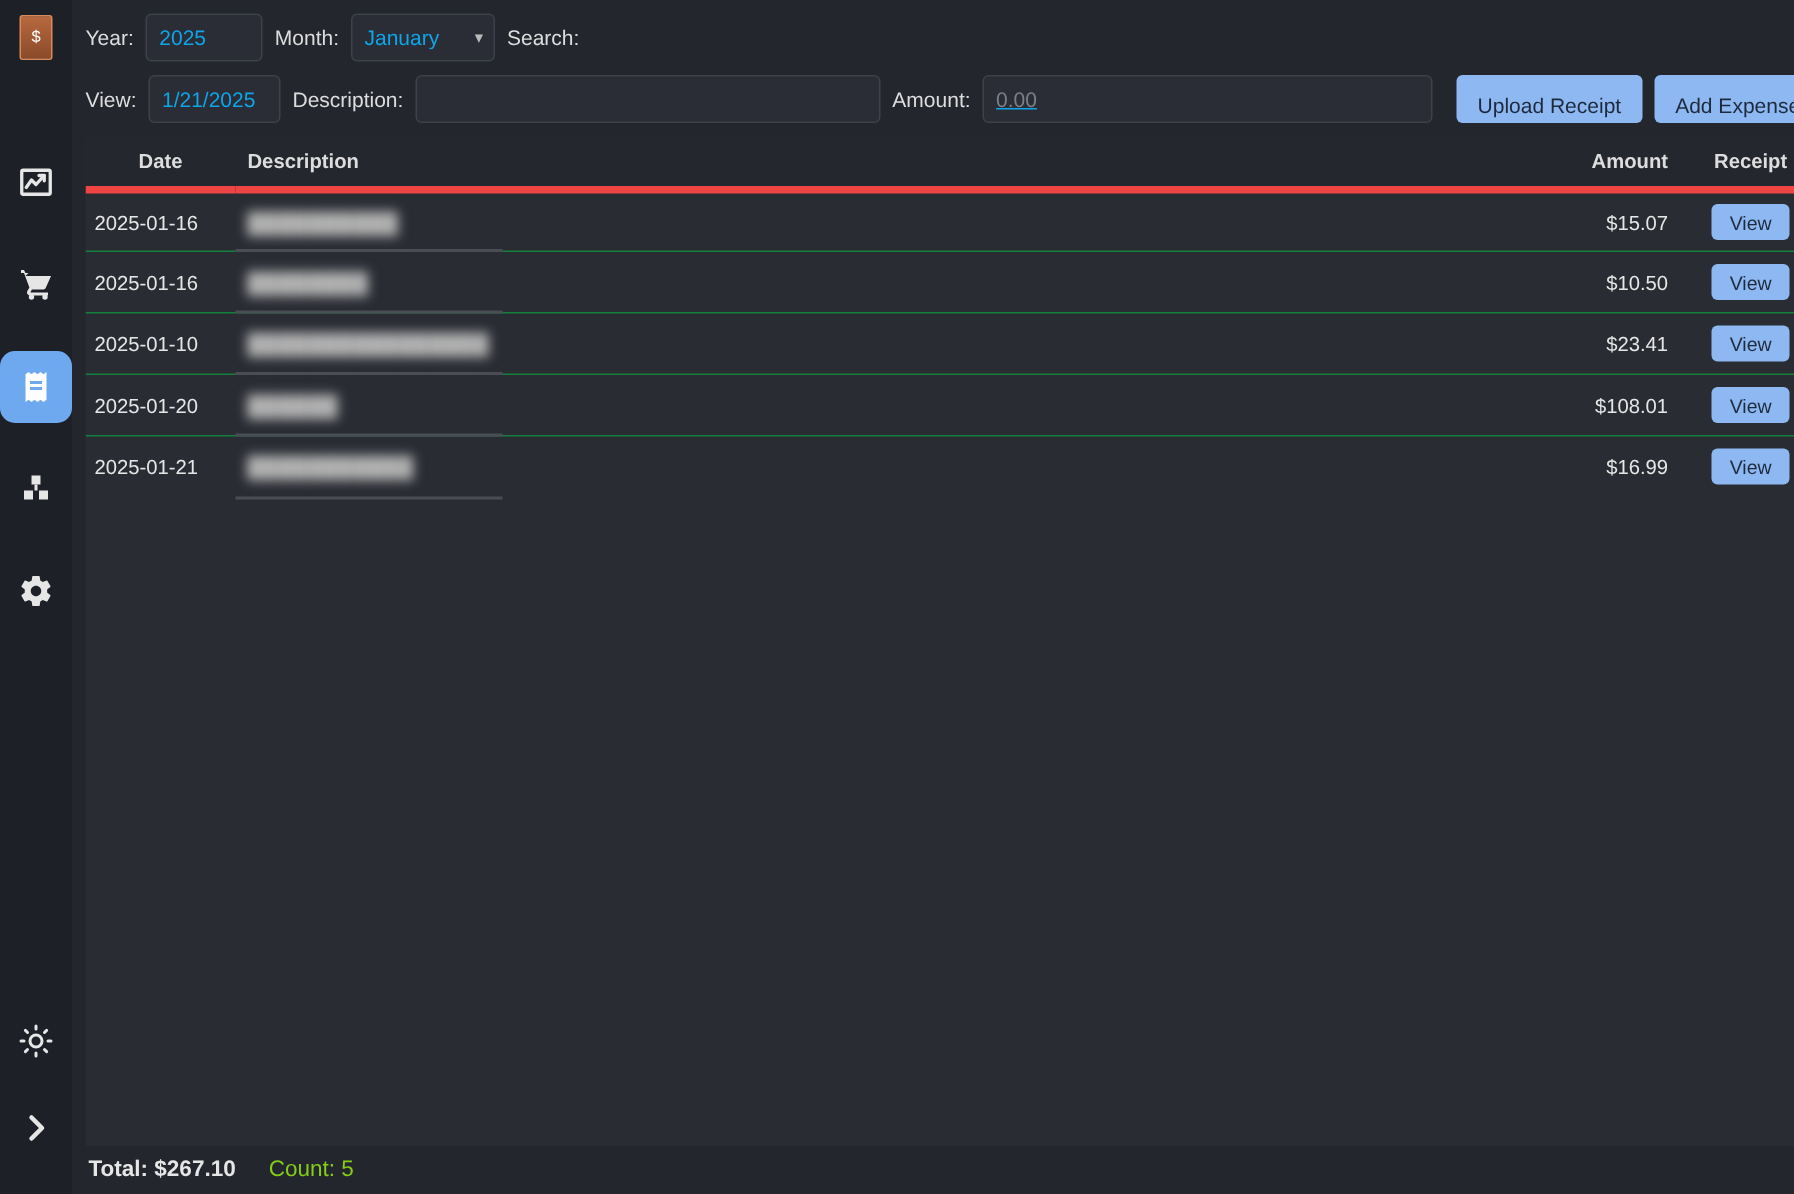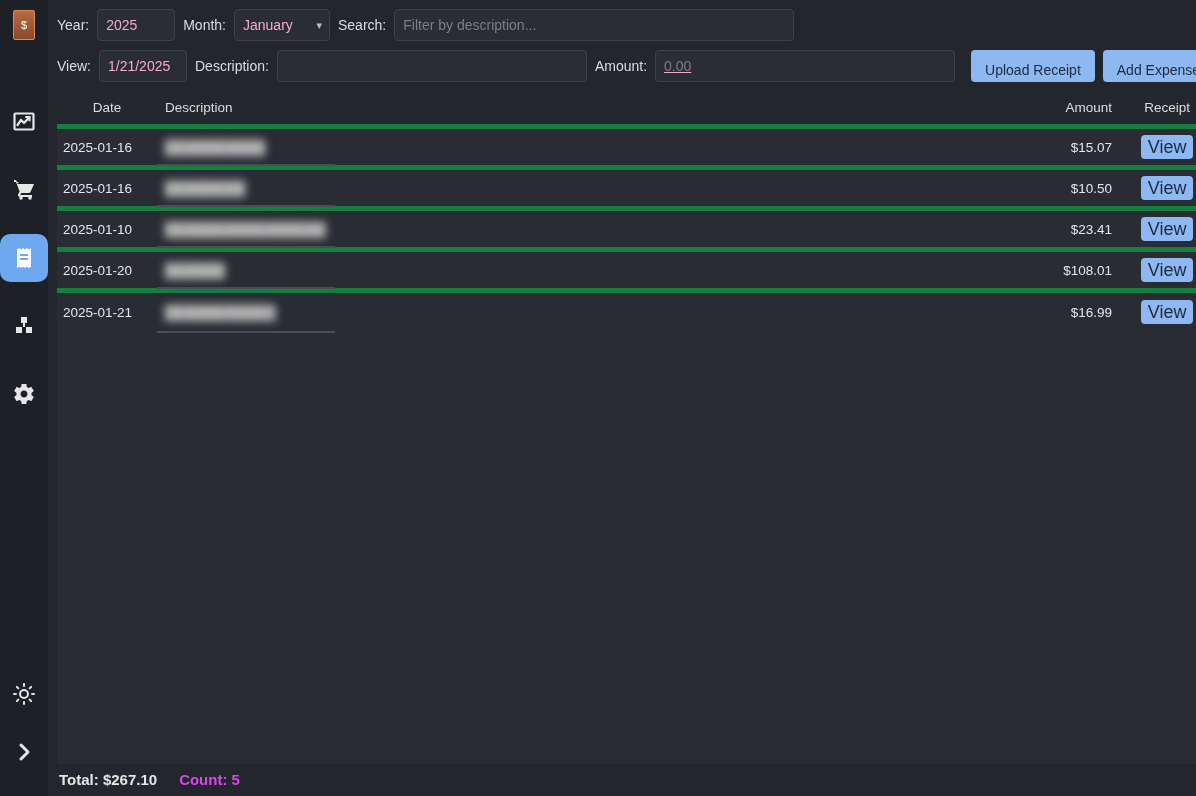--- a/index.html
+++ b/index.html
@@ -56,21 +56,21 @@
     padding: 9px 9px 0 9px;
     background: #23262d;
   }
 
   .row { display: flex; align-items: center; gap: 8px; margin-bottom: 9px; flex-wrap: nowrap;}
   .lbl { color: #ddd; white-space: nowrap; }
   input[type="text"], input[type="number"], select, .txt-input {
     background: #2a2d35;
     border: 1px solid #3d4149;
     border-radius: 4px;
-    color: #f9a8d4;
+    color: #0ea5e9;
     height: 32px;
     padding: 0 8px;
     font-size: 14px;
     outline: none;
   }
   select { padding-right: 22px; appearance: none; background-image: none; }
   .select-wrap { position: relative; display: inline-block; }
   .select-wrap::after {
     content: "▾";
     position: absolute;
@@ -86,52 +86,52 @@
     background: #8eb8f2;
     color: #1d2a3d;
     border: none;
     border-radius: 4px;
     height: 32px;
     padding: 12px 14px;
     font-size: 14px;
     cursor: pointer;
     white-space: nowrap;
   }
-  .btn.small { height: 24px; padding: 0 12px; font-size: 18px; }
+  .btn.small { height: 24px; padding: 0 12px; font-size: 13px; }
 
   .year-input { width: 78px; }
   .month-select { width: 96px; }
   .search-input { flex: 1; max-width: 400px;}
   .date-input { width: 88px; }
   .desc-input { flex: 1; min-width: 200px; }
   .amount-input { width: 300px; text-decoration: underline; }
 
   .row2 { display: flex; align-items: center; gap: 8px; margin-bottom: 9px; }
   .spacer-flex { flex: 1; }
 
   .table-wrap {
     flex: 1;
     background: #292c33;
     border-radius: 2px;
     overflow: auto;
   }
   table { width: 100%; border-collapse: collapse; }
   thead th {
     background: #24272e;
-    font-weight: 400;
+    font-weight: 700;
     font-size: 13.5px;
     color: #ddd;
     padding: 9px 8px;
     text-align: left;
-    border-bottom: 1px solid #ef4444;
+    border-bottom: 5px solid #ef4444;
   }
   tbody td {
     padding: 0 8px;
     height: 41px;
-    border-top: 5px solid #15803d;
+    border-top: 1px solid #15803d;
     font-size: 13.5px;
     vertical-align: middle;
   }
   th.col-date, td.col-date { width: 100px; text-align: center;}
   td.col-date { text-align: left; padding-left: 6px;}
   th.col-desc { text-align: left; }
   th.col-amount, td.col-amount { width: 100px; text-align: right; padding-right: 8px;}
   th.col-receipt, td.col-receipt { width: 94px; text-align: center; }
   td.col-receipt .btn { width: 52px; padding: 0; }
 
@@ -153,21 +153,21 @@
   }
 
   .footer {
     display: flex;
     align-items: center;
     gap: 22px;
     padding: 7px 2px 8px 2px;
     font-size: 15px;
   }
   .footer .total { font-weight: 700; }
-  .footer .count { color: #d946ef; font-weight: bold; }
+  .footer .count { color: #84cc16; }
 </style>
 </head>
 <body>
 
 <div class="root">
   <div class="sidebar">
     <div class="sidebar-top">
       <div class="logo"></div>
       <div class="sidebar-spacer"></div>
       <div class="sicon">
@@ -230,21 +230,20 @@
     <div class="row">
       <span class="lbl">Year:</span>
       <input class="txt-input year-input" type="text" value="2025" style="">
       <span class="lbl">Month:</span>
       <span class="select-wrap">
         <select class="month-select">
           <option>January</option>
         </select>
       </span>
       <span class="lbl">Search:</span>
-      <input class="txt-input search-input" type="text" placeholder="Filter by description..." style="">
     </div>
 
     <div class="row2">
       <span class="lbl">View:</span>
       <input class="txt-input date-input" type="text" value="1/21/2025" style="">
       <span class="lbl">Description:</span>
       <input class="txt-input desc-input" type="text" style="width: 310px; flex: 0 0 auto;" value="">
       <span class="lbl">Amount:</span>
       <input class="txt-input amount-input" type="text" placeholder="0.00" style="">
       <div class="spacer-flex"></div>

